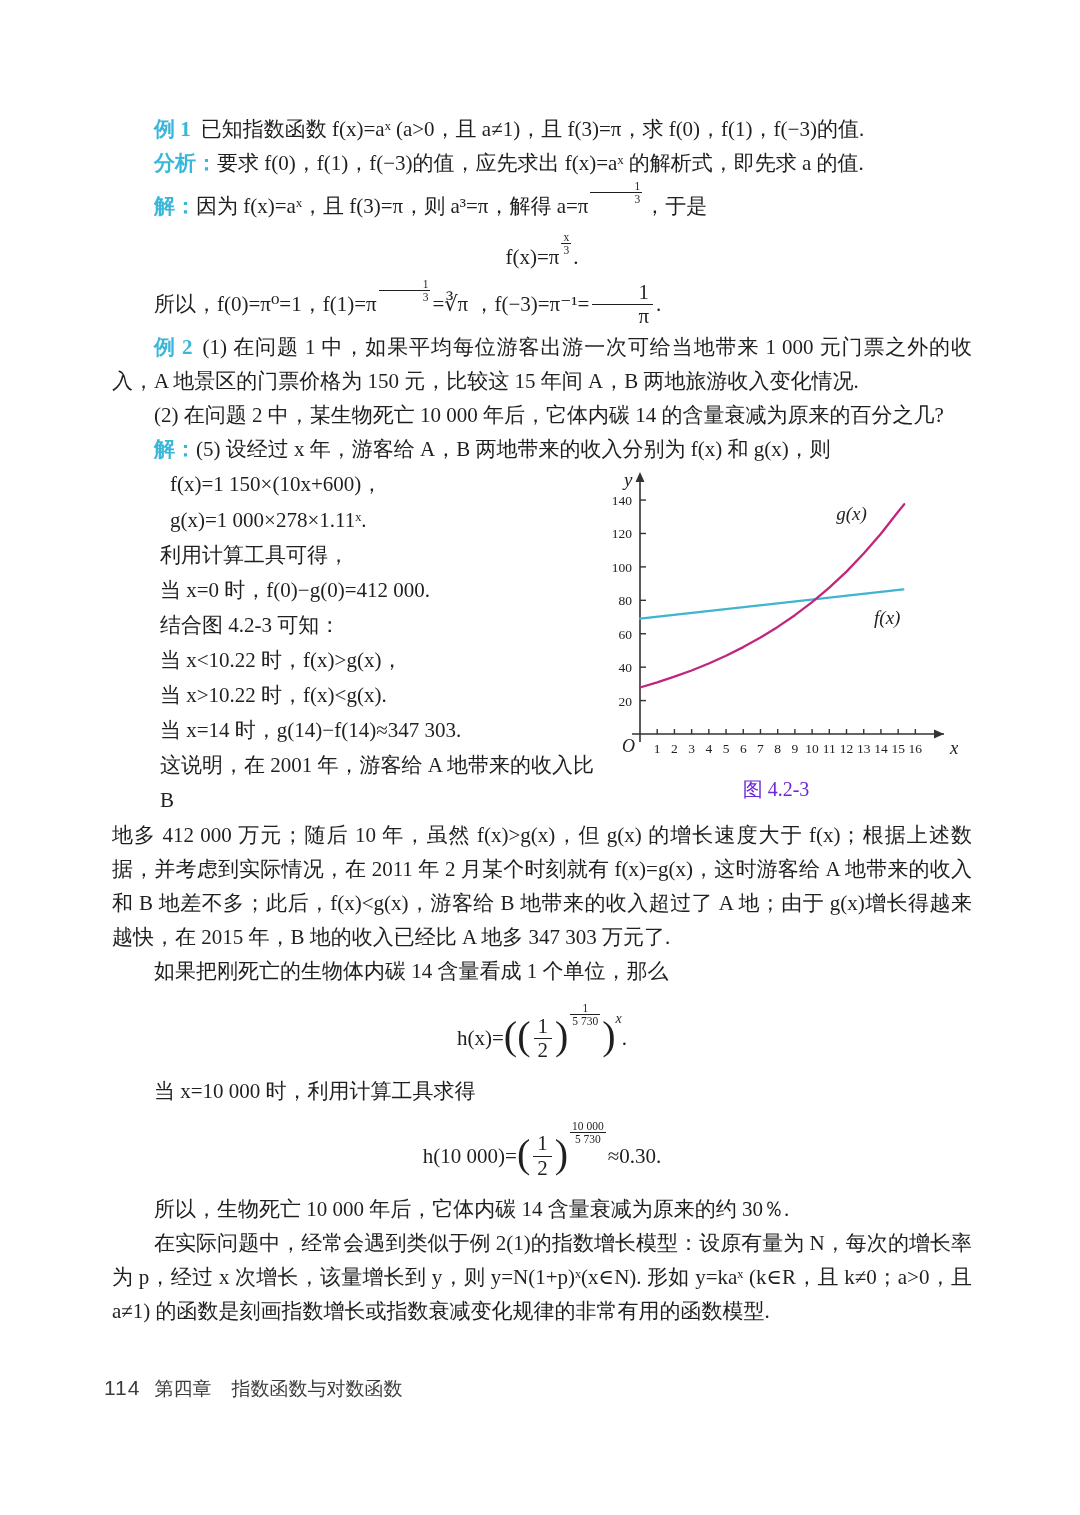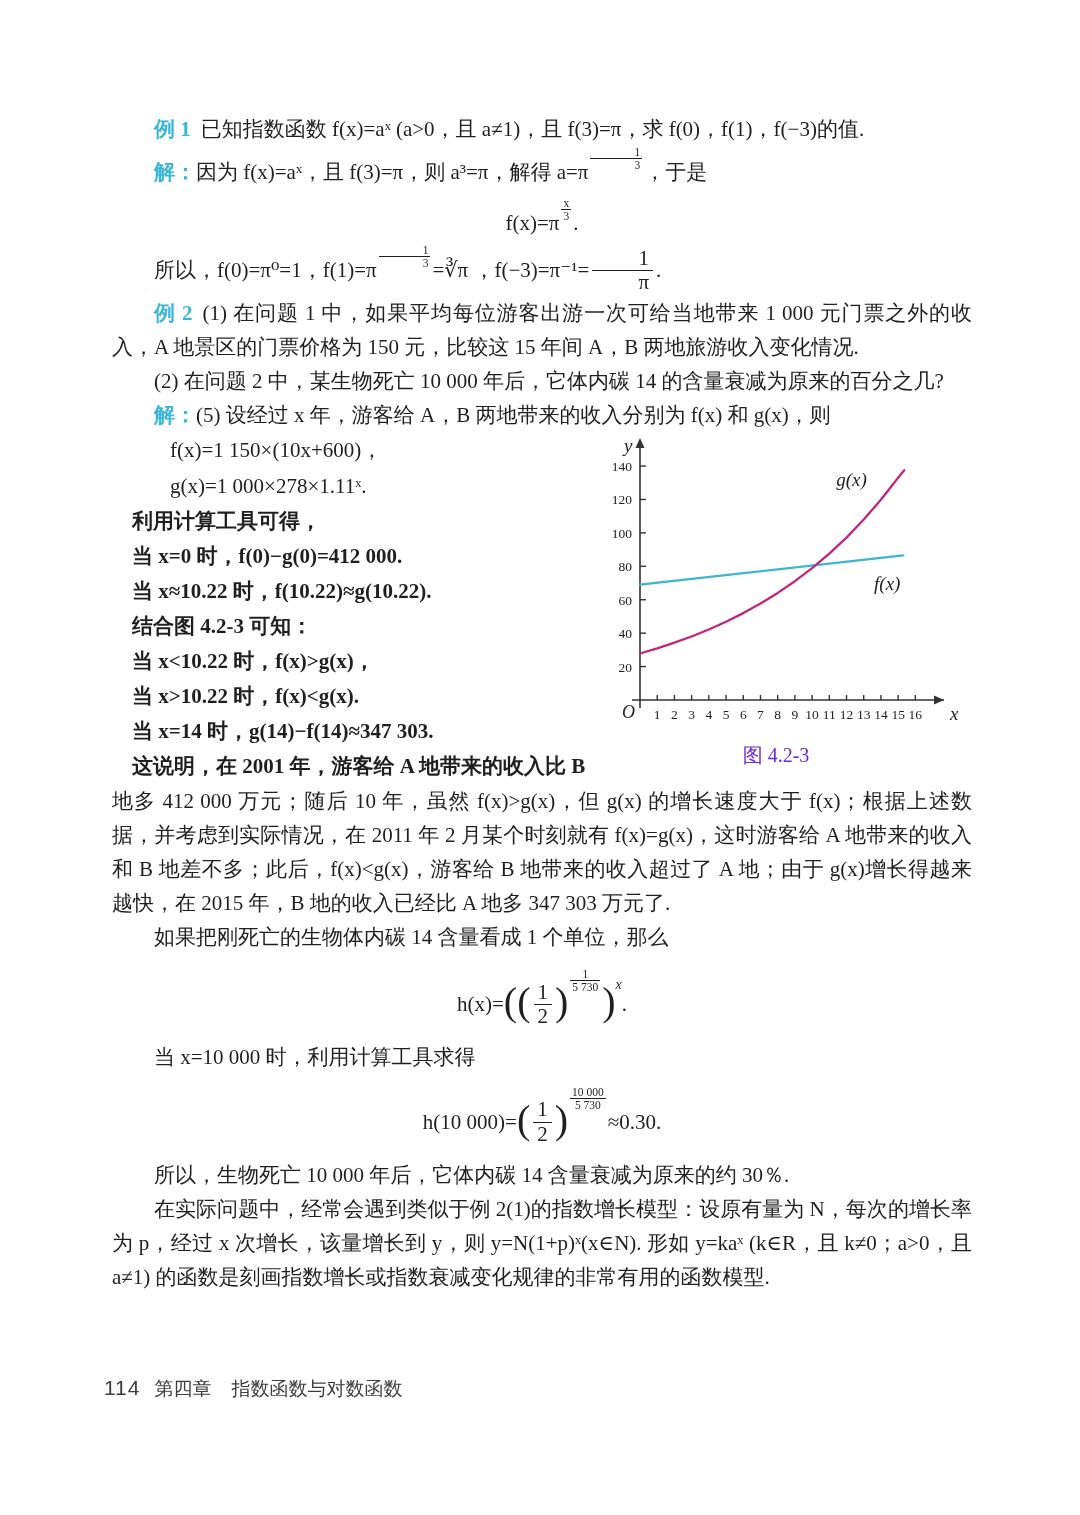--- a/index.html
+++ b/index.html
@@ -31,37 +31,38 @@
   .tallline { line-height:40px; }
 
   .bigp { font-size:40px; line-height:0; vertical-align:-4px; font-weight:400; }
   .outersup { font-size:14px; font-style:italic; vertical-align:22px; }
   .hexp { vertical-align:20px; }
 
   
   .fig { float:right; width:364px; margin:0 0 6px 14px; text-align:center; }
   .fig figcaption { font-size:20px; margin-top:2px; color:#6d28d9; }
   .fline { margin-left:58px; line-height:36px; }
-  .sline { margin-left:20px; line-height:35px;font-weight:bold; }
+  .sline { margin-left:48px; line-height:35px; }
 
   .closing { margin-top:36px; }
 
   .footer { position:absolute; left:104px; top:1376px; color:#3c3c3c; }
   .footer .num { font-family:"Liberation Sans","DejaVu Sans",sans-serif; font-size:21px; letter-spacing:1px; }
   .footer .chap { font-size:19px; margin-left:14px; }
   .footer .title { font-size:19px; margin-left:20px; }
 </style>
 </head>
 <body>
 
 <div class="page">
   <div class="content">
 
     <p class="para indent"><span class="marker">例 1</span><span class="marker-space"></span><span>已知指数函数 f(x)=aˣ (a&gt;0，且 a≠1)，且 f(3)=π，求 f(0)，f(1)，f(−3)的值.</span></p>
 
+    <p class="para indent mt4"><span class="marker">分析：</span><span>要求 f(0)，f(1)，f(−3)的值，应先求出 f(x)=aˣ 的解析式，即先求 a 的值.</span></p>
 
     <p class="para indent mt4"><span class="marker">解：</span><span>因为 f(x)=aˣ，且 f(3)=π，则 a³=π，解得 a=π</span><span class="supfrac"><span class="num">1</span><span class="den">3</span></span><span>，于是</span></p>
 
     <div class="formula-center"><span>f(x)=π</span><span class="supfrac"><span class="num">x</span><span class="den">3</span></span><span>.</span></div>
 
     <p class="para indent tallline"><span>所以，f(0)=π⁰=1，f(1)=π</span><span class="supfrac"><span class="num">1</span><span class="den">3</span></span><span>=∛π ，f(−3)=π⁻¹=</span><span class="vfrac"><span class="num">1</span><span class="den">π</span></span><span>.</span></p>
 
     <p class="para indent mt28"><span class="marker">例 2</span><span class="marker-space"></span><span>(1) 在问题 1 中，如果平均每位游客出游一次可给当地带来 1 000 元门票之外的收入，A 地景区的门票价格为 150 元，比较这 15 年间 A，B 两地旅游收入变化情况.</span></p>
 
     <p class="para indent"><span>(2) 在问题 2 中，某生物死亡 10 000 年后，它体内碳 14 的含量衰减为原来的百分之几?</span></p>
@@ -128,21 +129,20 @@
           <polyline points="46.0,221.5 63.2,216.4 80.4,210.7 97.6,204.5 114.8,197.5 132.0,189.8 149.3,181.1 166.5,171.6 183.7,160.9 200.9,149.2 218.1,136.2 235.3,121.6 252.5,105.6 269.7,87.5 286.9,67.8 304.1,45.8 310.2,38.2" fill="none" stroke="#c1267e" stroke-width="2.3" stroke-linecap="round" stroke-linejoin="round"></polyline>
           <text x="242.18604651162795" y="54.10526315789474" font-size="19" font-style="italic" fill="#222" font-family="&quot;Liberation Serif&quot;,&quot;DejaVu Serif&quot;,serif">g(x)</text>
         </svg>
       <figcaption>图 4.2-3</figcaption>
     </figure>
 
     <div class="fline">f(x)=1 150×(10x+600)，</div>
     <div class="fline">g(x)=1 000×278×1.11ˣ.</div>
     <div class="sline">利用计算工具可得，</div>
     <div class="sline">当 x=0 时，f(0)−g(0)=412 000.</div>
-    <div class="sline">当 x≈10.22 时，f(10.22)≈g(10.22).</div>
     <div class="sline">结合图 4.2-3 可知：</div>
     <div class="sline">当 x&lt;10.22 时，f(x)&gt;g(x)，</div>
     <div class="sline">当 x&gt;10.22 时，f(x)&lt;g(x).</div>
     <div class="sline">当 x=14 时，g(14)−f(14)≈347 303.</div>
     <div class="sline">这说明，在 2001 年，游客给 A 地带来的收入比 B</div>
 
     <p class="para">地多 412 000 万元；随后 10 年，虽然 f(x)&gt;g(x)，但 g(x) 的增长速度大于 f(x)；根据上述数据，并考虑到实际情况，在 2011 年 2 月某个时刻就有 f(x)=g(x)，这时游客给 A 地带来的收入和 B 地差不多；此后，f(x)&lt;g(x)，游客给 B 地带来的收入超过了 A 地；由于 g(x)增长得越来越快，在 2015 年，B 地的收入已经比 A 地多 347 303 万元了.</p>
 
     <p class="para indent">如果把刚死亡的生物体内碳 14 含量看成 1 个单位，那么</p>
 

